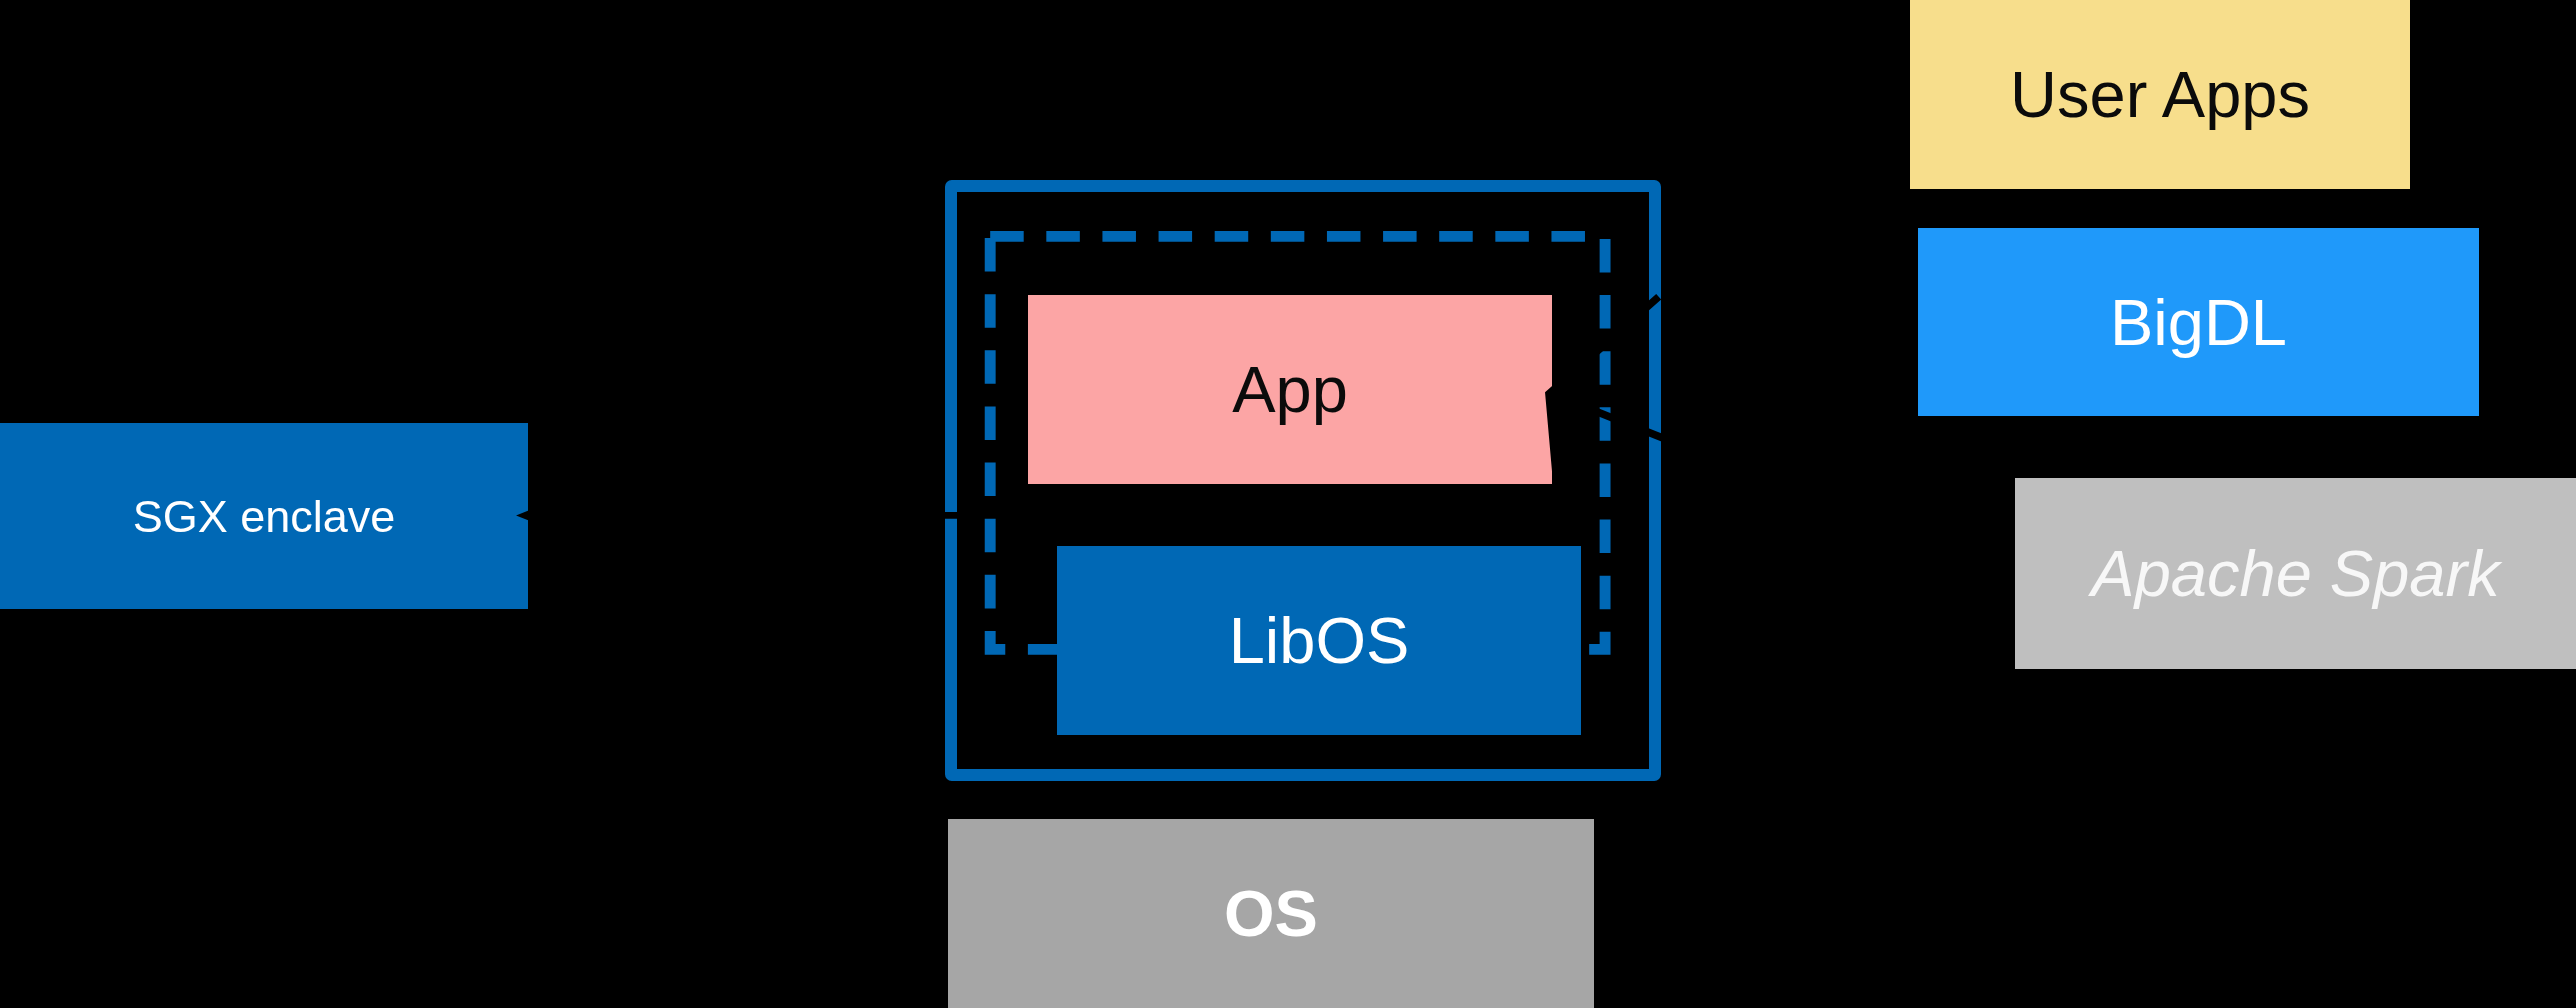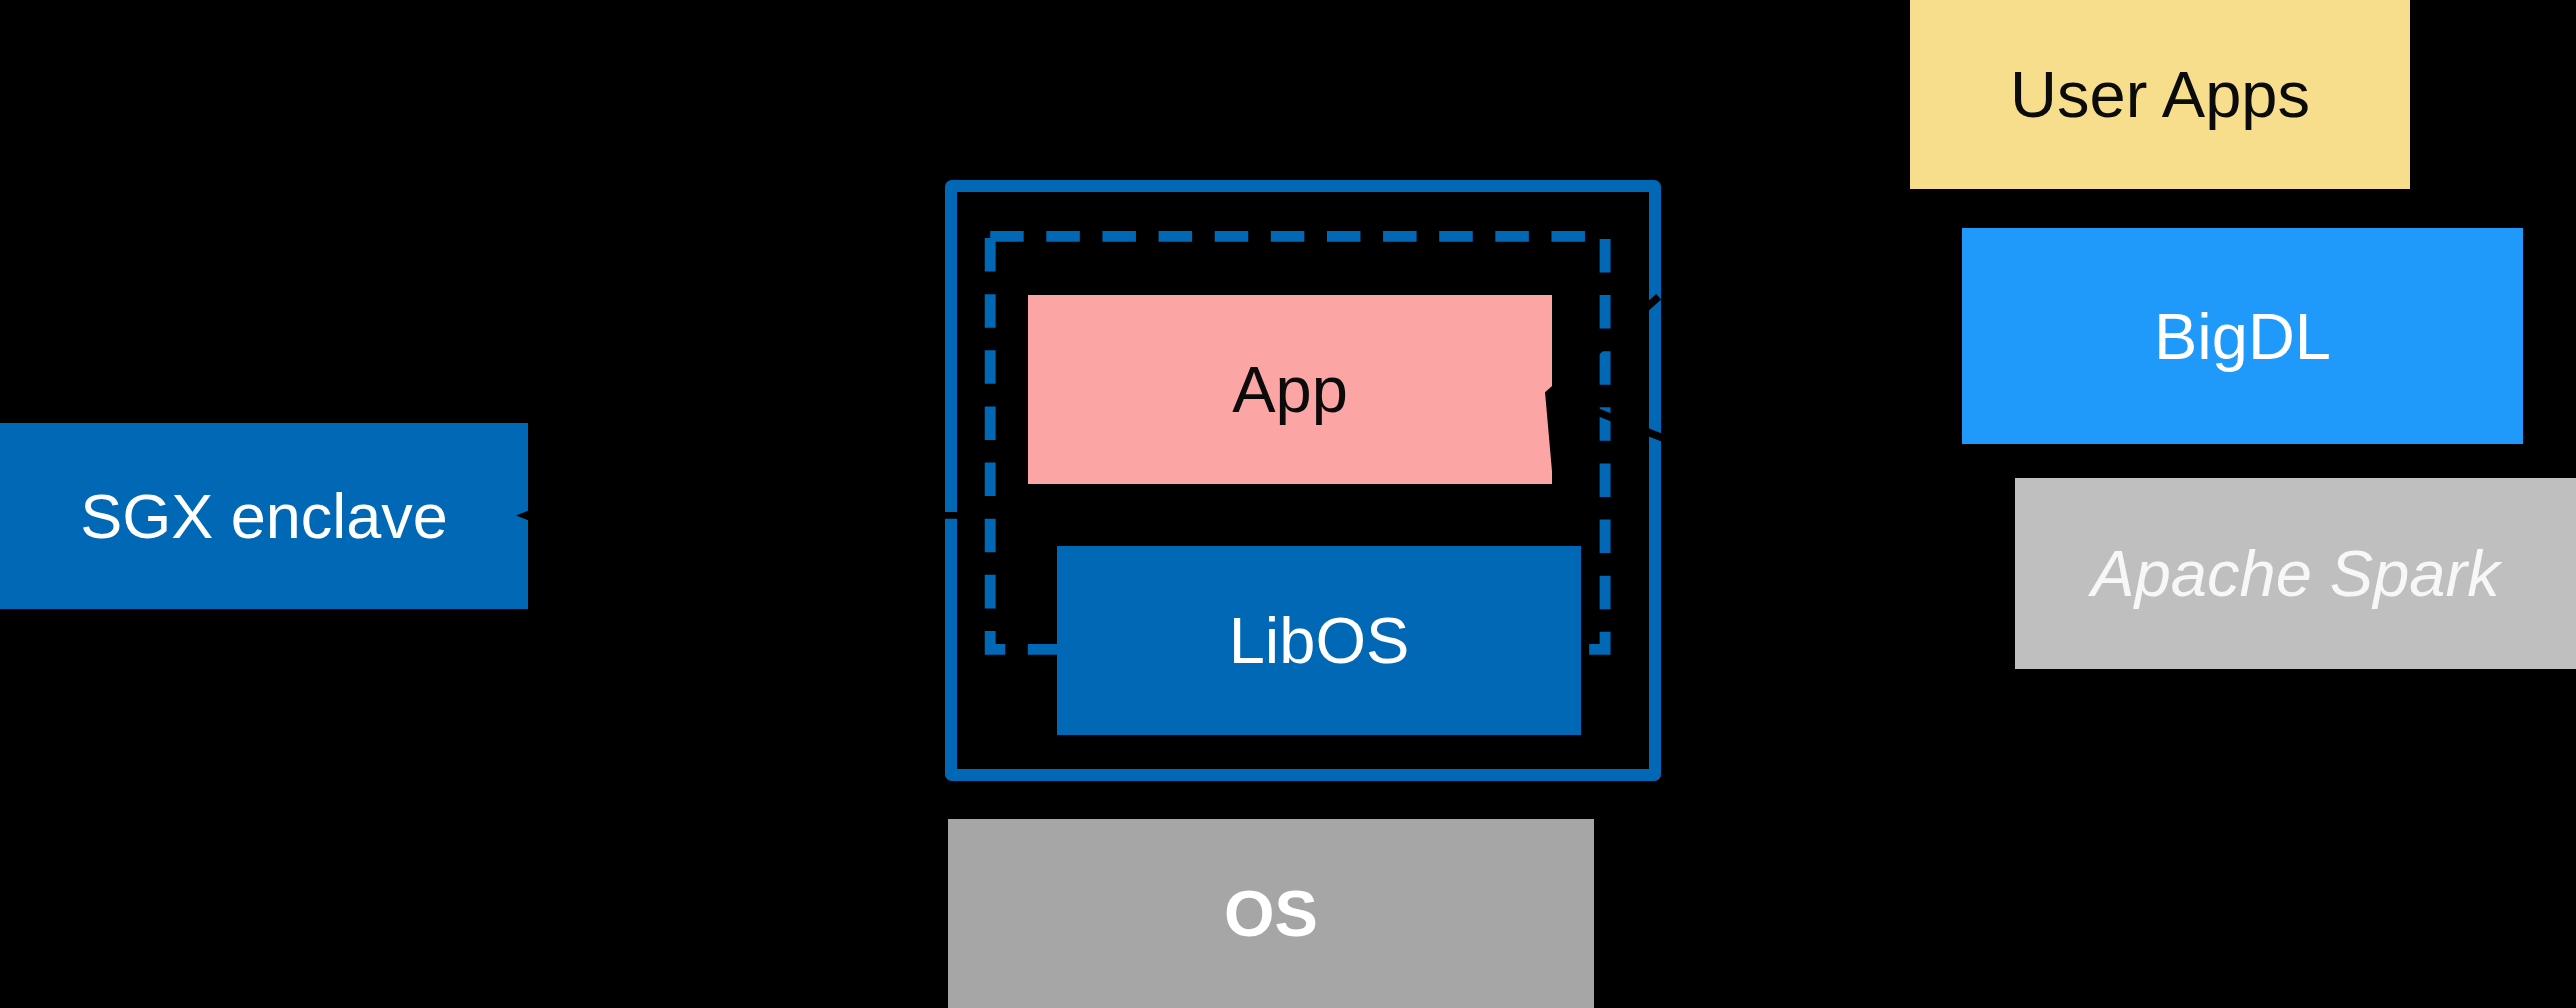--- a/index.html
+++ b/index.html
@@ -20,21 +20,21 @@
     display: flex;
     align-items: center;
     justify-content: center;
     font-size: 65px;
     line-height: 1;
     white-space: nowrap;
   }
   
   #sgx-box {
     left: 0px; top: 423px; width: 528px; height: 186px;
-    background: #0068B5; color: #ffffff; font-size: 63px;
+    background: #0068B5; color: #ffffff; font-size: 45px;
   }
   
   #enclave-outline {
     position: absolute;
     left: 945px; top: 180px; width: 716px; height: 601px;
     border: 12.6px solid #0068B5;
     border-radius: 6.7px;
     box-sizing: border-box;
     background: transparent;
   }
@@ -56,21 +56,21 @@
   }
   #os-box {
     left: 948px; top: 819px; width: 646px; height: 189px;
     background: #A6A6A6; color: #ffffff; font-weight: bold;
   }
   #user-apps-box {
     left: 1910px; top: 0px; width: 500px; height: 189px;
     background: #F7DE8C; color: #0b0b0b;
   }
   #bigdl-box {
-    left: 1962px; top: 228px; width: 561px; height: 216px;
+    left: 1918px; top: 228px; width: 561px; height: 188px;
     background: #1F99FA; color: #ffffff;
   }
   #spark-box {
     left: 2015px; top: 478px; width: 561px; height: 191px;
     background: #BFBFBF; color: #f7f7f7; font-style: italic;
   }
 </style>
 </head>
 <body>
 

